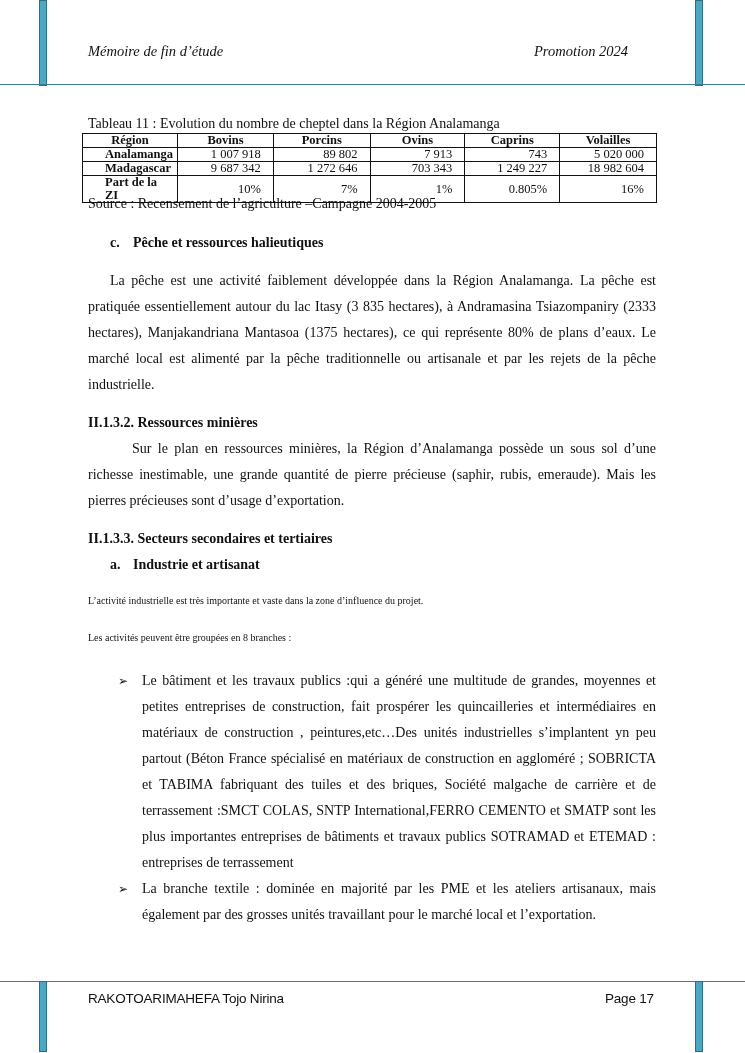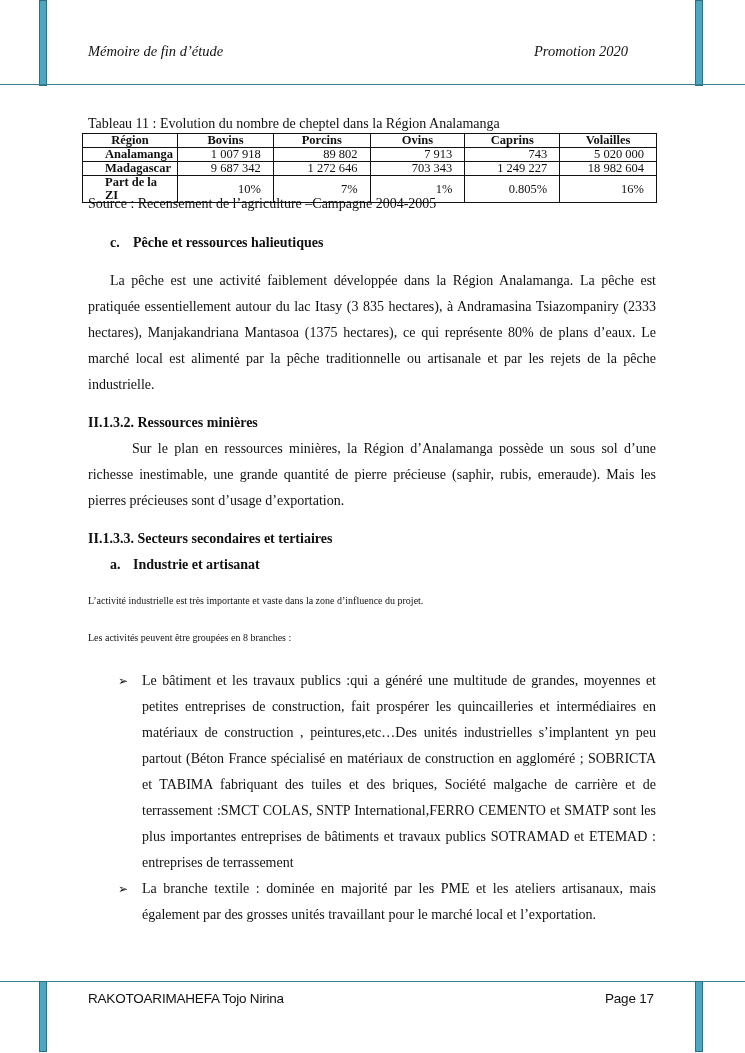--- a/index.html
+++ b/index.html
@@ -49,21 +49,21 @@
 
 <div class="vbar" style="left:39px; top:0; height:86px;"></div>
 <div class="vbar" style="left:695px; top:0; height:86px;"></div>
 <div class="hline" style="top:84px;"></div>
 
 <div class="hline" style="top:981px;"></div>
 <div class="vbar" style="left:39px; top:981px; height:71px;"></div>
 <div class="vbar" style="left:695px; top:981px; height:71px;"></div>
 
 <div class="header-left">Mémoire de fin d’étude</div>
-<div class="header-right">Promotion 2020</div>
+<div class="header-right">Promotion 2024</div>
 
 <div class="caption">Tableau 11 : Evolution du nombre de cheptel dans la Région Analamanga</div>
 <table class="cheptel">
   <colgroup>
       <col class="c0">
       <col class="c1">
       <col class="c2">
       <col class="c3">
       <col class="c4">
       <col class="c5">

